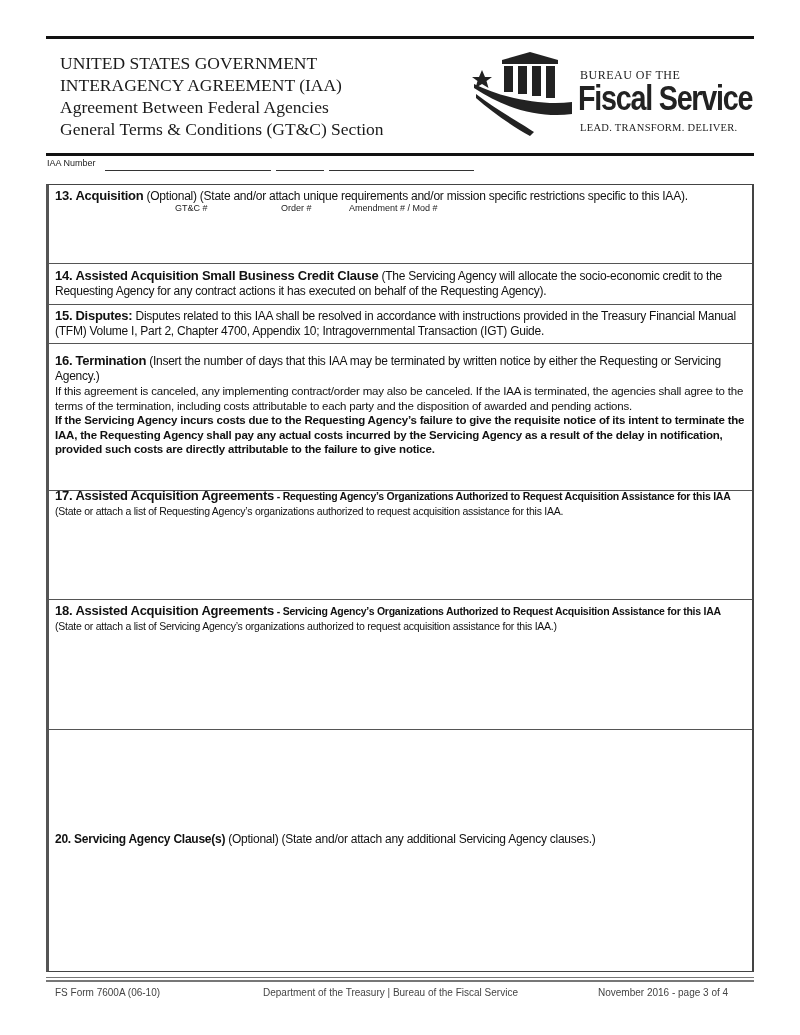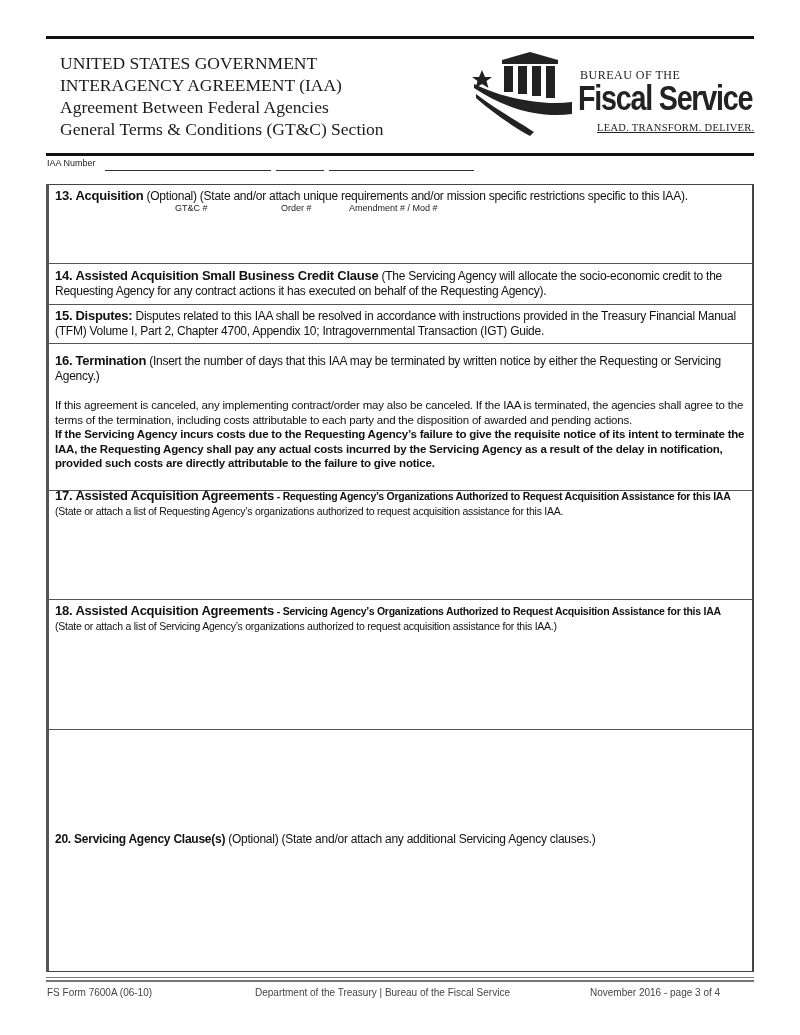--- a/index.html
+++ b/index.html
@@ -4,41 +4,41 @@
 <style>
   html, body { margin:0; padding:0; background:#fff; }
   body { width:800px; height:1035px; position:relative; overflow:hidden; font-family:"Liberation Sans", sans-serif; color:#111; }
   .rule-top { position:absolute; left:46px; top:36px; width:708px; height:3px; background:#111; }
   .rule-mid { position:absolute; left:46px; top:153px; width:708px; height:3px; background:#111; }
   .title-block { position:absolute; left:60px; top:52px; font-family:"Liberation Serif", serif; font-size:17.5px; line-height:22px; color:#1a1a1a; }
   .title-block div { white-space:nowrap; }
   .logo { position:absolute; left:472px; top:50px; width:280px; height:90px; }
   .logo-bureau { position:absolute; left:108px; top:18px; font-family:Liberation Serif, serif; font-size:12px; letter-spacing:0.5px; color:#222; white-space:nowrap; }
   .logo-fiscal { position:absolute; left:106px; top:28px; font-family:"Liberation Sans", sans-serif; font-weight:bold; font-size:35px; letter-spacing:-1.5px; color:#222; white-space:nowrap; transform:scaleX(0.82); transform-origin:left top; }
-  .logo-tag { position:absolute; left:125px; top:72px; font-family:"Liberation Serif", serif; font-size:10.5px; letter-spacing:0.3px; color:#222; white-space:nowrap;text-decoration:underline; }
+  .logo-tag { position:absolute; left:108px; top:72px; font-family:"Liberation Serif", serif; font-size:10.5px; letter-spacing:0.3px; color:#222; white-space:nowrap; }
 
   .iaa-row { position:absolute; left:47px; top:158px; font-size:9px; color:#222; }
   .iaa-label { position:absolute; left:0; top:0; white-space:nowrap; }
   .line { position:absolute; height:1px; background:#333; }
   .sub-label { position:absolute; font-size:9px; color:#222; white-space:nowrap;margin-top:31px; }
 
   .form-box { position:absolute; left:46px; top:184px; width:708px; height:788px; border:1px solid #444; border-left:3px solid #555; border-right:2px solid #444; box-sizing:border-box; }
   .section { position:absolute; left:0; right:0; border-bottom:1px solid #555; box-sizing:border-box; padding:3px 6px 0 6px; font-size:12px; line-height:15px; color:#111; }
   .section:last-child { border-bottom:none; }
   .b { font-weight:bold; }
   .hd { font-weight:bold; font-size:13px; }
   .sm { font-size:10.5px; }
   .smb { font-weight:bold; font-size:10.5px; }
   .cond { letter-spacing:-0.25px; }
-  .para { margin-top:14px; font-size:11.5px; line-height:14.5px; letter-spacing:-0.2px; }
+  .para { font-size:11.5px; line-height:14.5px; letter-spacing:-0.2px; }
   .para-b { font-weight:bold; font-size:11.5px; line-height:14.5px; letter-spacing:-0.2px; }
 
   .foot-rule1 { position:absolute; left:46px; top:977px; width:708px; height:1px; background:#777; }
   .foot-rule2 { position:absolute; left:46px; top:980px; width:708px; height:2px; background:#777; }
-  .footer { position:absolute; top:987px; font-size:10px; color:#444; white-space:nowrap; }
+  .footer { position:absolute; top:987px; font-size:10px; color:#444; white-space:nowrap;margin-left:8px; }
 </style>
 </head>
 <body>
 
 <div class="rule-top"></div>
 
 <div class="title-block">
   <div>UNITED STATES GOVERNMENT</div>
   <div>INTERAGENCY AGREEMENT (IAA)</div>
   <div>Agreement Between Federal Agencies</div>

